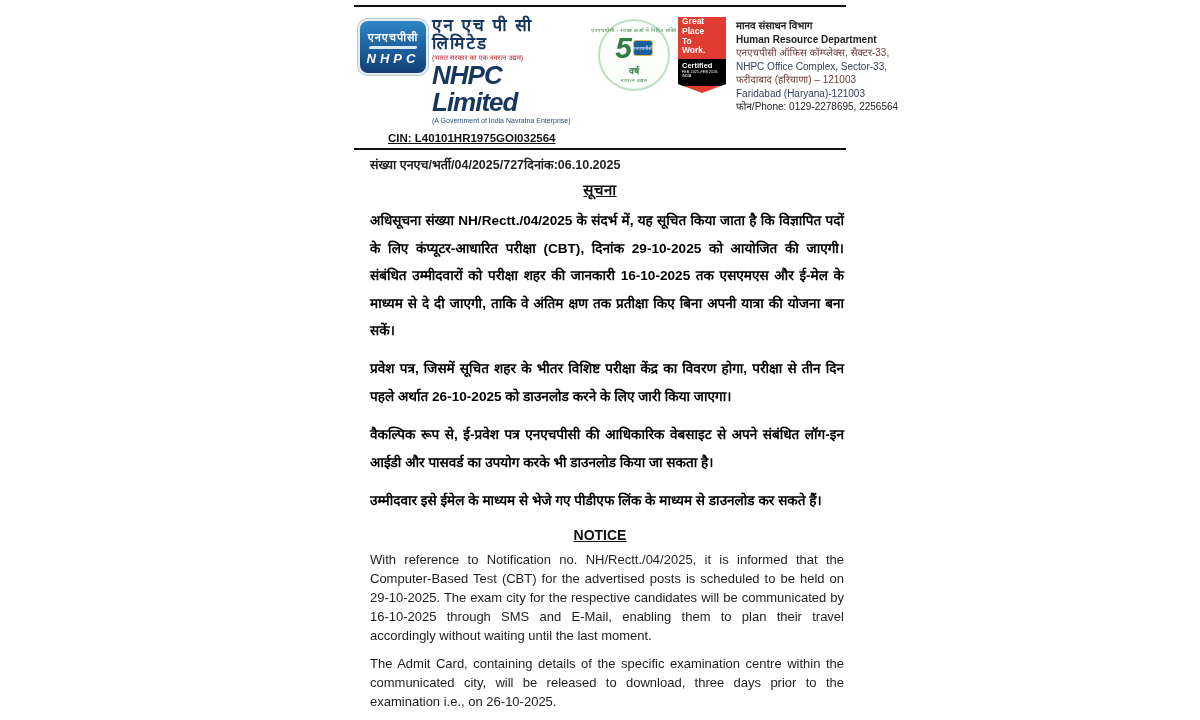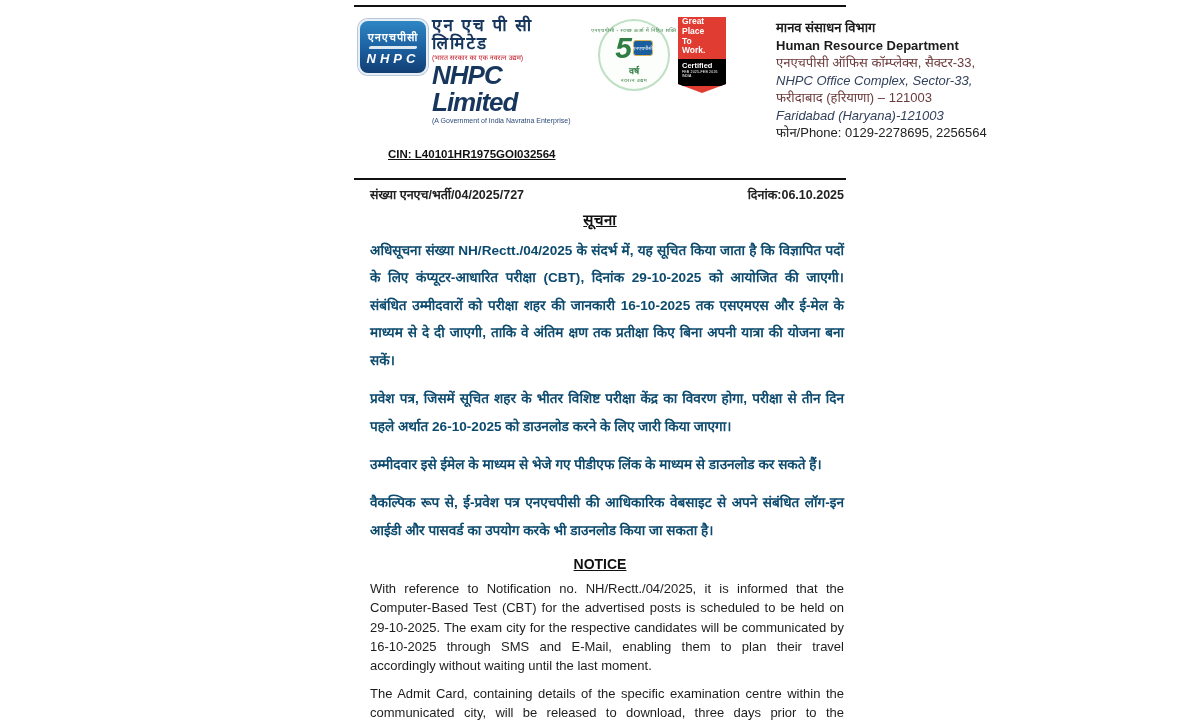--- a/index.html
+++ b/index.html
@@ -46,39 +46,39 @@
 
   .gptw { flex:0 0 48px; height:76px; margin-top:2px; position:relative;
           clip-path:polygon(0 0,100% 0,100% 88%,50% 100%,0 88%);
           background:#e03c31; color:#fff; padding:0 4px 0 4px; }
   .gptw .w { font-size:8.5px; font-weight:bold; line-height:1.15; }
   .gptw-cert { background:#000000; margin:3px -4px 0 -4px; padding:2px 2px 8px 4px; }
   .gptw-cert .c { font-size:7.5px; font-weight:bold; }
   .gptw-cert .p { font-size:3.5px; letter-spacing:.2px; }
   .gptw-cert .i { font-size:3.5px; }
 
-  .addr { flex:1 1 auto; padding:4px 0 0 6px; font-size:13px; line-height:1.35; white-space:nowrap;margin-left:40px; }
+  .addr { flex:1 1 auto; padding:4px 0 0 6px; font-size:10px; line-height:1.35; white-space:nowrap; }
   .addr .b { font-weight:bold; color:#1c1c1c; }
   .addr .hi-line { color:#6b3a3a; }
-  .addr .en-line { color:#33415c;font-style:italic; }
+  .addr .en-line { color:#33415c; }
   .addr .ph { color:#222; }
 
-  .cin-row { padding:2px 0 16px 34px; }
+  .cin-row { padding:2px 0 2px 34px; }
   .cin { font-size:11.5px; font-weight:bold; color:#111; text-decoration:underline; }
   .head-rule { border-top:2px solid #111; width:100%; }
 
   
-  .meta-row { display:flex; justify-content:space-between; padding:6px 2px 0 16px; font-size:12.5px; font-weight:bold; color:#222; }
+  .meta-row { display:flex; justify-content:flex-start; padding:6px 2px 0 16px; font-size:12.5px; font-weight:bold; color:#222; }
 
   .doc-title { text-align:center; margin-top:6px; }
   .doc-title span { font-size:15px; font-weight:bold; text-decoration:underline; letter-spacing:.5px; color:#111; }
 
   
   .hindi-body { padding:8px 2px 0 16px; }
-  .hindi-body p { font-size:13.6px; line-height:2.02; text-align:justify; color:#0c4a6e; margin-bottom:11px; font-weight:bold; }
+  .hindi-body p { font-size:13.6px; line-height:2.02; text-align:justify; color:#000000; margin-bottom:11px; font-weight:bold; }
 
   .notice-title { text-align:center; margin:8px 0 6px 0; }
   .notice-title span { font-size:14px; font-weight:bold; text-decoration:underline; color:#111; }
 
   .eng-body { padding:0 2px 0 16px; }
   .eng-body p { font-size:13px; line-height:1.47; text-align:justify; color:#1d1d1d; margin-bottom:9px; }
 </style>
 </head>
 <body>
 
@@ -145,22 +145,22 @@
     <span>दिनांक:06.10.2025</span>
   </div>
 
   <div class="doc-title">
     <span>सूचना</span>
   </div>
 
   <div class="hindi-body">
     <p>अधिसूचना संख्या NH/Rectt./04/2025 के संदर्भ में, यह सूचित किया जाता है कि विज्ञापित पदों के लिए कंप्यूटर-आधारित परीक्षा (CBT), दिनांक 29-10-2025 को आयोजित की जाएगी। संबंधित उम्मीदवारों को परीक्षा शहर की जानकारी 16-10-2025 तक एसएमएस और ई-मेल के माध्यम से दे दी जाएगी, ताकि वे अंतिम क्षण तक प्रतीक्षा किए बिना अपनी यात्रा की योजना बना सकें।</p>
     <p>प्रवेश पत्र, जिसमें सूचित शहर के भीतर विशिष्ट परीक्षा केंद्र का विवरण होगा, परीक्षा से तीन दिन पहले अर्थात 26-10-2025 को डाउनलोड करने के लिए जारी किया जाएगा।</p>
+    <p>वैकल्पिक रूप से, ई-प्रवेश पत्र एनएचपीसी की आधिकारिक वेबसाइट से अपने संबंधित लॉग-इन आईडी और पासवर्ड का उपयोग करके भी डाउनलोड किया जा सकता है।</p>
     <p>उम्मीदवार इसे ईमेल के माध्यम से भेजे गए पीडीएफ लिंक के माध्यम से डाउनलोड कर सकते हैं।</p>
-    <p>वैकल्पिक रूप से, ई-प्रवेश पत्र एनएचपीसी की आधिकारिक वेबसाइट से अपने संबंधित लॉग-इन आईडी और पासवर्ड का उपयोग करके भी डाउनलोड किया जा सकता है।</p>
   </div>
 
   <div class="notice-title">
     <span>NOTICE</span>
   </div>
 
   <div class="eng-body">
     <p>With reference to Notification no. NH/Rectt./04/2025, it is informed that the Computer-Based Test (CBT) for the advertised posts is scheduled to be held on 29-10-2025. The exam city for the respective candidates will be communicated by 16-10-2025 through SMS and E-Mail, enabling them to plan their travel accordingly without waiting until the last moment.</p>
     <p>The Admit Card, containing details of the specific examination centre within the communicated city, will be released to download, three days prior to the examination i.e., on 26-10-2025.</p>
 

